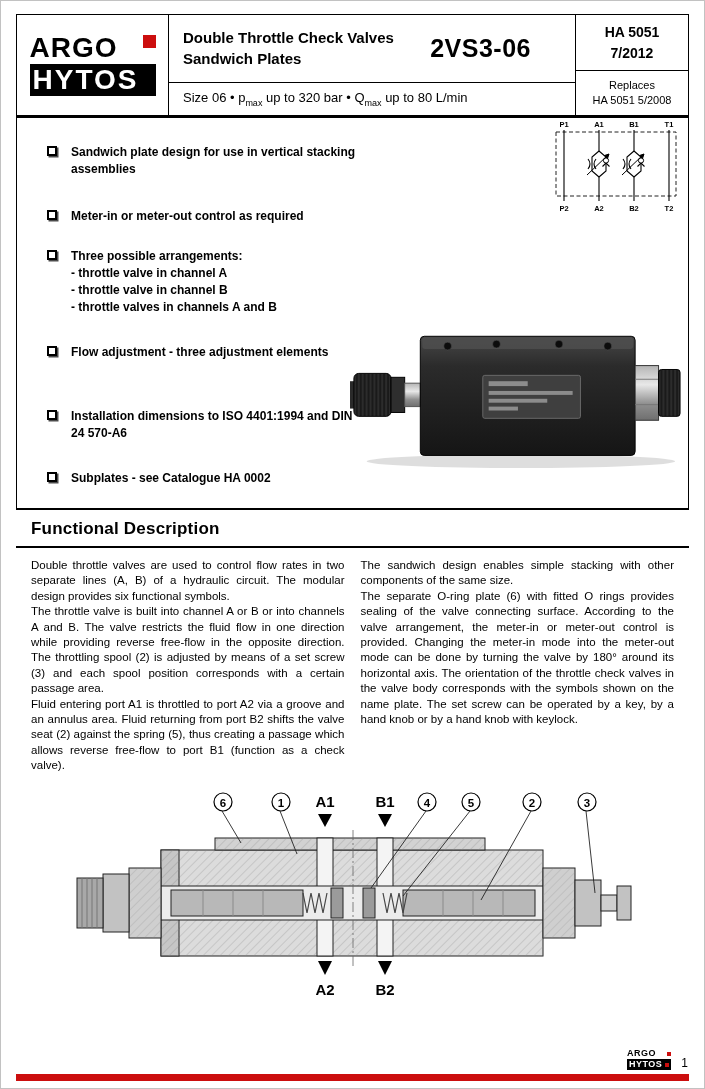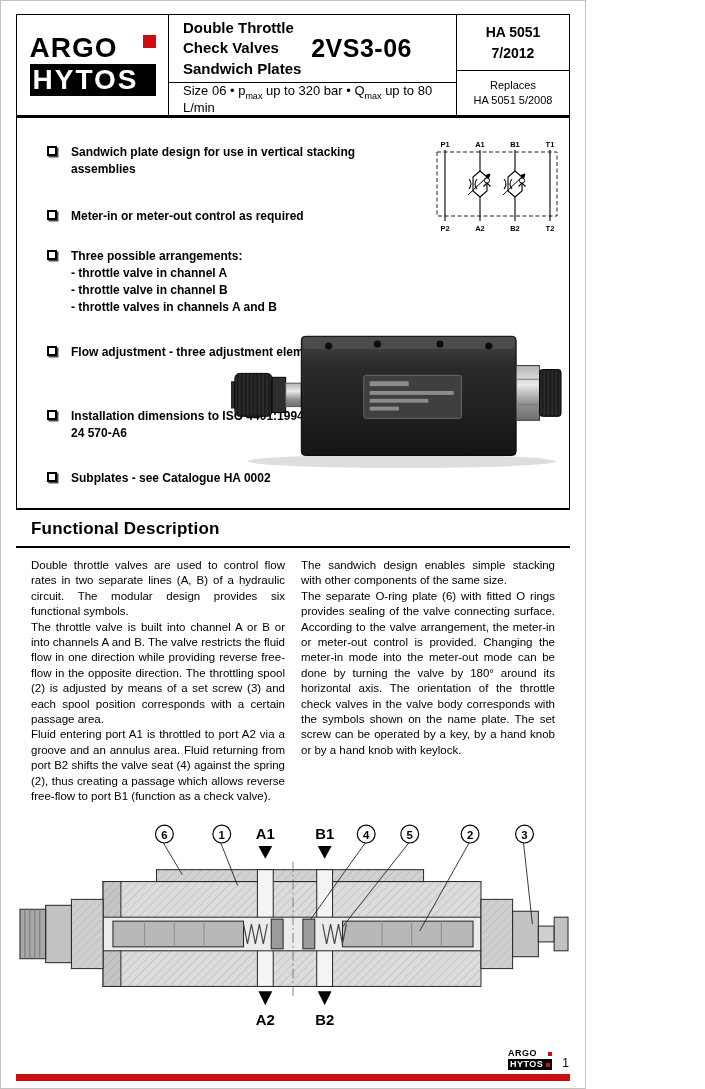--- a/index.html
+++ b/index.html
@@ -1,18 +1,18 @@
 <!DOCTYPE html>
 <html><head>
 <meta charset="utf-8">
 <style>
   * { margin:0; padding:0; box-sizing:border-box; }
   html,body { background:#ffffff; }
   body { font-family:"Liberation Sans","DejaVu Sans",sans-serif; color:#000; }
-  .sheet { width:586px; height:1089px; background:#fff; border:1px solid #c2c2c2;
+  .sheet { width:705px; height:1089px; background:#fff; border:1px solid #c2c2c2;
            position:relative; padding:13px 15px 0 15px; overflow:hidden; }
 
   
   .header { display:flex; border:1px solid #000; border-bottom:3px solid #000; height:104px; background:#fff; }
   .logo-cell { width:152px; border-right:1px solid #000; display:flex; align-items:center; justify-content:center; }
   .logo { width:126px; }
   .logo-argo { display:flex; align-items:flex-start; justify-content:space-between; font-size:28px; font-weight:bold; line-height:1; letter-spacing:1px; }
   .logo-sq { width:13px; height:13px; background:#cc0e0e; display:inline-block; margin-top:1px; }
   .logo-hytos { background:#000; color:#fff; font-size:28px; font-weight:bold; line-height:1.05; padding:1px 3px 2px 3px; letter-spacing:2px; margin-top:2px; }
   .mid-cell { flex:1; border-right:1px solid #000; display:flex; flex-direction:column; }
@@ -29,21 +29,21 @@
   .content-box { border-left:1px solid #000; border-right:1px solid #000; border-bottom:2px solid #000;
                  height:392px; position:relative; padding:26px 0 0 30px; }
   .features { width:330px; }
   .feature { display:flex; gap:14px; font-weight:bold; font-size:12px; line-height:1.4; }
   .mb1{margin-bottom:30px}.mb2{margin-bottom:24px}.mb3{margin-bottom:28px}
   .mb4{margin-bottom:48px}.mb5{margin-bottom:28px}
   .checkbox { flex:0 0 auto; width:10px; height:10px; border:2px solid #000; margin-top:2px;
               box-shadow:1.5px 1.5px 0 #4a4a4a; background:#fff; }
   .ftext { max-width:298px; }
 
-  .schematic { position:absolute; top:20px; right:6px; }
+  .schematic { position:absolute; top:0; right:6px; }
   .photo { position:absolute; top:188px; right:6px; }
 
   
   .func-heading { padding:9px 15px 7px 15px; font-size:17px; font-weight:bold; border-bottom:2px solid #000; letter-spacing:0.2px; }
   .func-text { display:flex; gap:16px; padding:10px 15px 6px 15px; }
   .col { flex:1; font-size:11.5px; line-height:1.34; text-align:justify; }
   .col p { margin:0; }
 
   
   .diagram-wrap { display:flex; justify-content:center; margin-top:8px; }
@@ -220,21 +220,21 @@
       </svg>
     </div>
   </div>
 
   <div class="func-heading">Functional Description</div>
 
   <div class="func-text">
     <div class="col">
       <p>Double throttle valves are used to control flow rates in two separate lines (A, B) of a hydraulic circuit. The modular design provides six functional symbols.</p>
       <p>The throttle valve is built into channel A or B or into channels A and B. The valve restricts the fluid flow in one direction while providing reverse free-flow in the opposite direction. The throttling spool (2) is adjusted by means of a set screw (3) and each spool position corresponds with a certain passage area.</p>
-      <p>Fluid entering port A1 is throttled to port A2 via a groove and an annulus area. Fluid returning from port B2 shifts the valve seat (4) against the spring (2), thus creating a passage which allows reverse free-flow to port B1 (function as a check valve).</p>
+      <p>Fluid entering port A1 is throttled to port A2 via a groove and an annulus area. Fluid returning from port B2 shifts the valve seat (2) against the spring (5), thus creating a passage which allows reverse free-flow to port B1 (function as a check valve).</p>
     </div>
     <div class="col">
       <p>The sandwich design enables simple stacking with other components of the same size.</p>
       <p>The separate O-ring plate (6) with fitted O rings provides sealing of the valve connecting surface. According to the valve arrangement, the meter-in or meter-out control is provided. Changing the meter-in mode into the meter-out mode can be done by turning the valve by 180° around its horizontal axis. The orientation of the throttle check valves in the valve body corresponds with the symbols shown on the name plate. The set screw can be operated by a key, by a hand knob or by a hand knob with keylock.</p>
     </div>
   </div>
 
   <div class="diagram-wrap">
     <svg width="560" height="228" viewBox="0 0 560 228">
       <defs>

